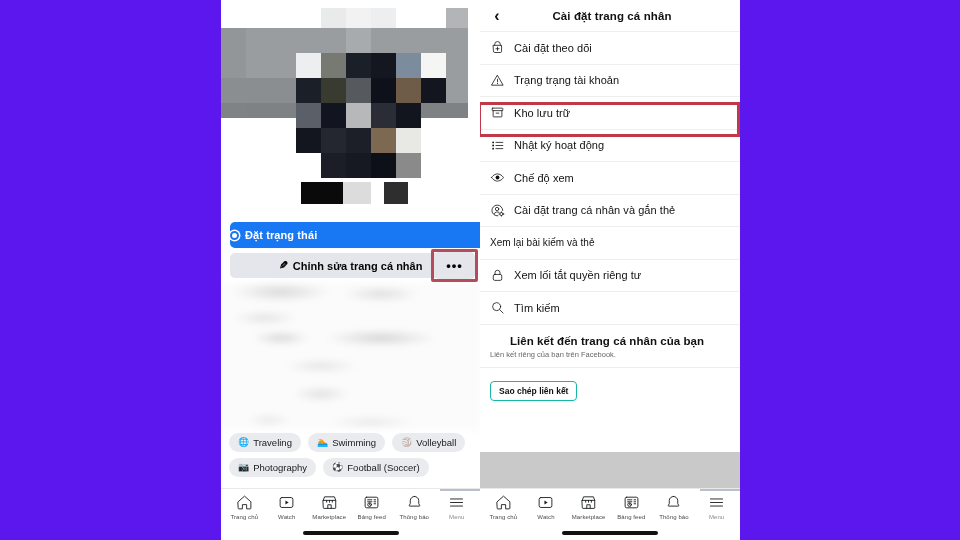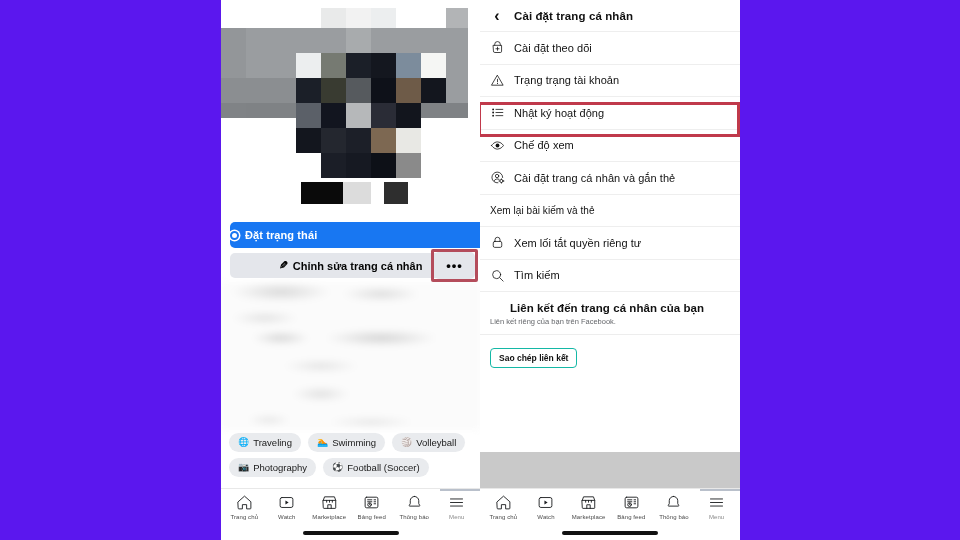--- a/index.html
+++ b/index.html
@@ -163,21 +163,21 @@
     height: 32px;
     display: flex; align-items: center;
     border-bottom: 1px solid #eeeeee;
   }
   .rp-back {
     width: 34px; display: flex; align-items: center; justify-content: center;
     font-size: 16px; font-weight: bold; color: #111111;
     line-height: 1;
   }
   .rp-title {
-    flex: 1; 
+    flex: 1; text-align: center;
     font-size: 11.5px; font-weight: bold; color: #111111;
     padding-right: 30px;
     letter-spacing: .1px;
   }
 
   .rp-item {
     position: relative;
     height: 32.5px;
     display: flex; align-items: center;
     padding-left: 10px;
@@ -423,20 +423,30 @@
             <path stroke="#111" stroke-width="1.25" fill="none" stroke-linecap="round" stroke-linejoin="round" d="M12 4 21 19.5H3z"></path>
             <path stroke="#111" stroke-width="1.25" fill="none" stroke-linecap="round" stroke-linejoin="round" d="M12 10v4.2"></path>
             <circle cx="12" cy="16.7" r=".9" fill="#111"></circle>
           </svg>
         </span>
         <span class="rp-lbl">Trạng trạng tài khoản</span>
       </div>
       <div class="rp-item">
         <span class="rp-ico">
           <svg width="15" height="15" viewBox="0 0 24 24">
+            <rect stroke="#111" stroke-width="1.25" fill="none" stroke-linecap="round" stroke-linejoin="round" x="3.5" y="5" width="17" height="4" rx=".8"></rect>
+            <path stroke="#111" stroke-width="1.25" fill="none" stroke-linecap="round" stroke-linejoin="round" d="M5 9v9.2a.8.8 0 0 0 .8.8h12.4a.8.8 0 0 0 .8-.8V9"></path>
+            <path stroke="#111" stroke-width="1.25" fill="none" stroke-linecap="round" stroke-linejoin="round" d="M9.8 13h4.4"></path>
+          </svg>
+        </span>
+        <span class="rp-lbl">Kho lưu trữ</span>
+      </div>
+      <div class="rp-item">
+        <span class="rp-ico">
+          <svg width="15" height="15" viewBox="0 0 24 24">
             <circle cx="5" cy="7" r="1.5" fill="#111"></circle>
             <circle cx="5" cy="12" r="1.5" fill="#111"></circle>
             <circle cx="5" cy="17" r="1.5" fill="#111"></circle>
             <path stroke="#111" stroke-width="1.25" fill="none" stroke-linecap="round" stroke-linejoin="round" d="M9.5 7h11M9.5 12h11M9.5 17h11"></path>
           </svg>
         </span>
         <span class="rp-lbl">Nhật ký hoạt động</span>
       </div>
       <div class="rp-item">
         <span class="rp-ico">

